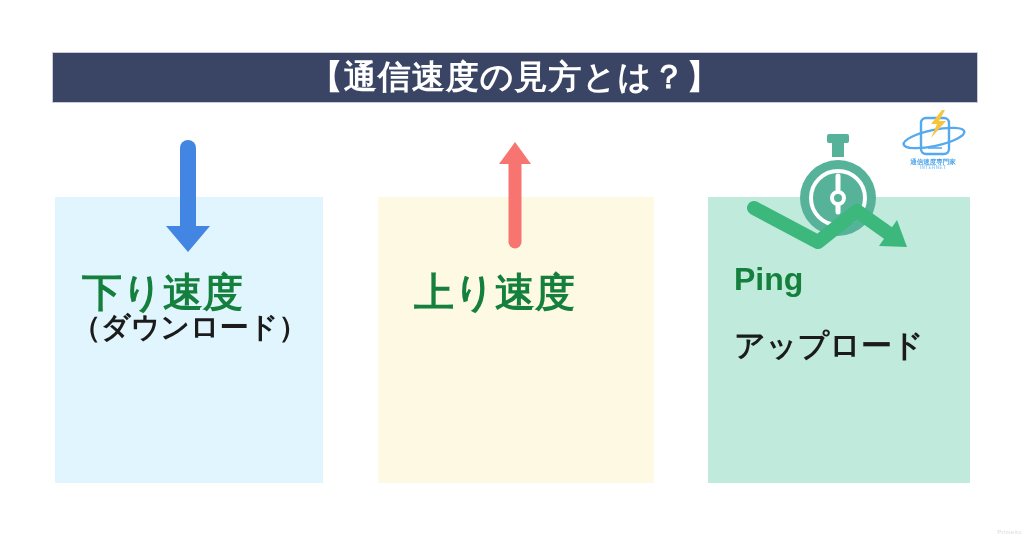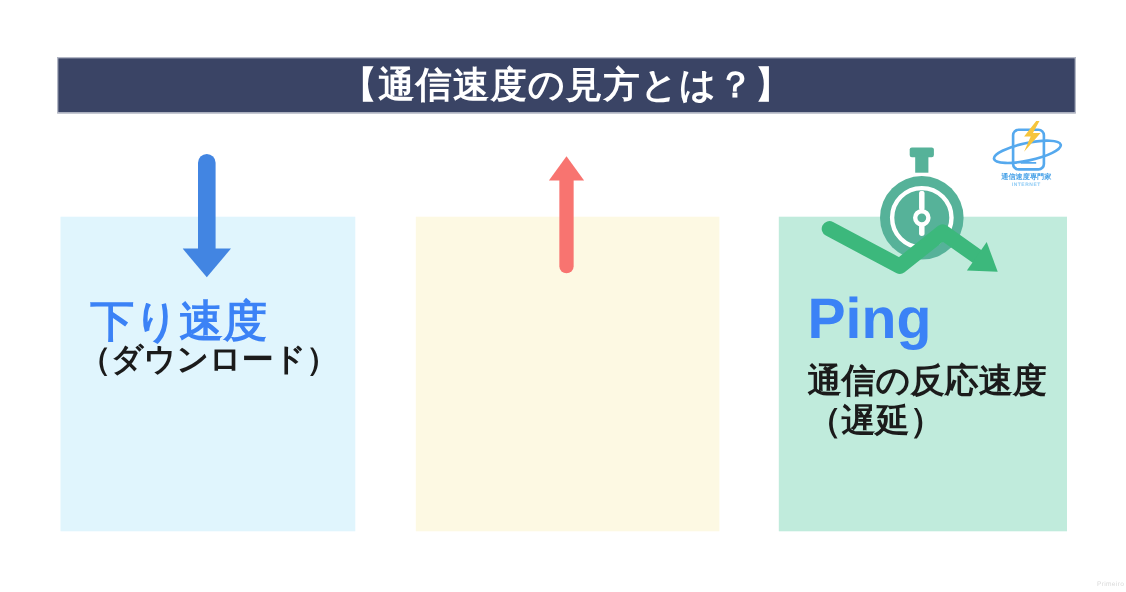--- a/index.html
+++ b/index.html
@@ -36,32 +36,32 @@
   .box-upload   { left: 378px; width: 276px; background: #fdf9e3; }
   .box-ping     { left: 708px; width: 262px; background: #c0ebdc; }
 
   
   .down-arrow { position: absolute; left: 166px; top: 140px; }
   .up-arrow   { position: absolute; left: 498px; top: 140px; }
   .stopwatch  { position: absolute; left: 740px; top: 132px; }
 
   
   .col-title {
-    position: absolute; font-size: 40px; font-weight: 800; color: #3b82f6;
+    position: absolute; font-size: 40px; font-weight: 800; color: #15803d;
     white-space: nowrap; line-height: 1.1;
   }
   .col-sub {
     position: absolute; font-size: 29px; font-weight: 600; color: #1b1b1b;
     white-space: nowrap; line-height: 1.2;
   }
   .t-download-title { left: 82px;  top: 270px; }
   .t-download-sub   { left: 72px;  top: 310px; }
   .t-upload-title   { left: 414px; top: 270px; }
   .t-upload-sub     { left: 406px; top: 326px; }
-  .t-ping-title     { left: 734px; top: 262px; font-size: 52px; }
+  .t-ping-title     { left: 734px; top: 262px; font-size: 32px; }
   .t-ping-sub       { left: 734px; top: 327px; font-size: 31px; font-weight: 700; }
   .t-ping-sub2      { left: 734px; top: 364px; font-size: 31px; font-weight: 700; }
 
   .watermark {
     position: absolute; right: 2px; bottom: 3px;
     font-size: 6px; color: #d9d9d9; letter-spacing: 0.3px;
   }
 </style>
 </head>
 <body>
@@ -98,20 +98,21 @@
   <div class="col-title t-download-title">下り速度</div>
   <div class="col-sub t-download-sub">（ダウンロード）</div>
 
   <div class="box box-upload"></div>
   <span class="up-arrow">
     <svg width="34" height="110" viewBox="0 0 34 110">
       <polygon points="1,24 33,24 17,2" fill="#f87470"></polygon>
       <line x1="17" y1="20" x2="17" y2="102" stroke="#f87470" stroke-width="13" stroke-linecap="round"></line>
     </svg>
   </span>
+  <div class="col-title t-upload-title">上り速度</div>
 
   <div class="box box-ping"></div>
   <span class="stopwatch">
     <svg width="175" height="135" viewBox="0 0 175 135">
 
       <rect x="87" y="2" width="22" height="9" rx="2" fill="#56b299"></rect>
       <rect x="92" y="9" width="12" height="16" fill="#56b299"></rect>
 
       <circle cx="98" cy="66" r="38" fill="#56b299"></circle>
 
@@ -119,18 +120,17 @@
 
       <line x1="98" y1="44" x2="98" y2="57" stroke="#ffffff" stroke-width="5" stroke-linecap="round"></line>
       <circle cx="98" cy="66" r="6" fill="none" stroke="#ffffff" stroke-width="4"></circle>
       <line x1="98" y1="74" x2="98" y2="80" stroke="#ffffff" stroke-width="5" stroke-linecap="round"></line>
 
       <polyline points="14,76 78,110 117,79 148,101" fill="none" stroke="#3cb87c" stroke-width="14" stroke-linecap="round" stroke-linejoin="round"></polyline>
       <polygon points="167,115 139,114 157,88" fill="#3cb87c"></polygon>
     </svg>
   </span>
   <div class="col-title t-ping-title">Ping</div>
-  <div class="col-sub t-ping-sub">通信の反応速度</div>
-  <div class="col-sub t-ping-sub2">（遅延）</div>
+  <div class="col-sub t-ping-sub">アップロード</div>
 
   <div class="watermark">Primeiro</div>
 
 </div>
 
 </body></html>

